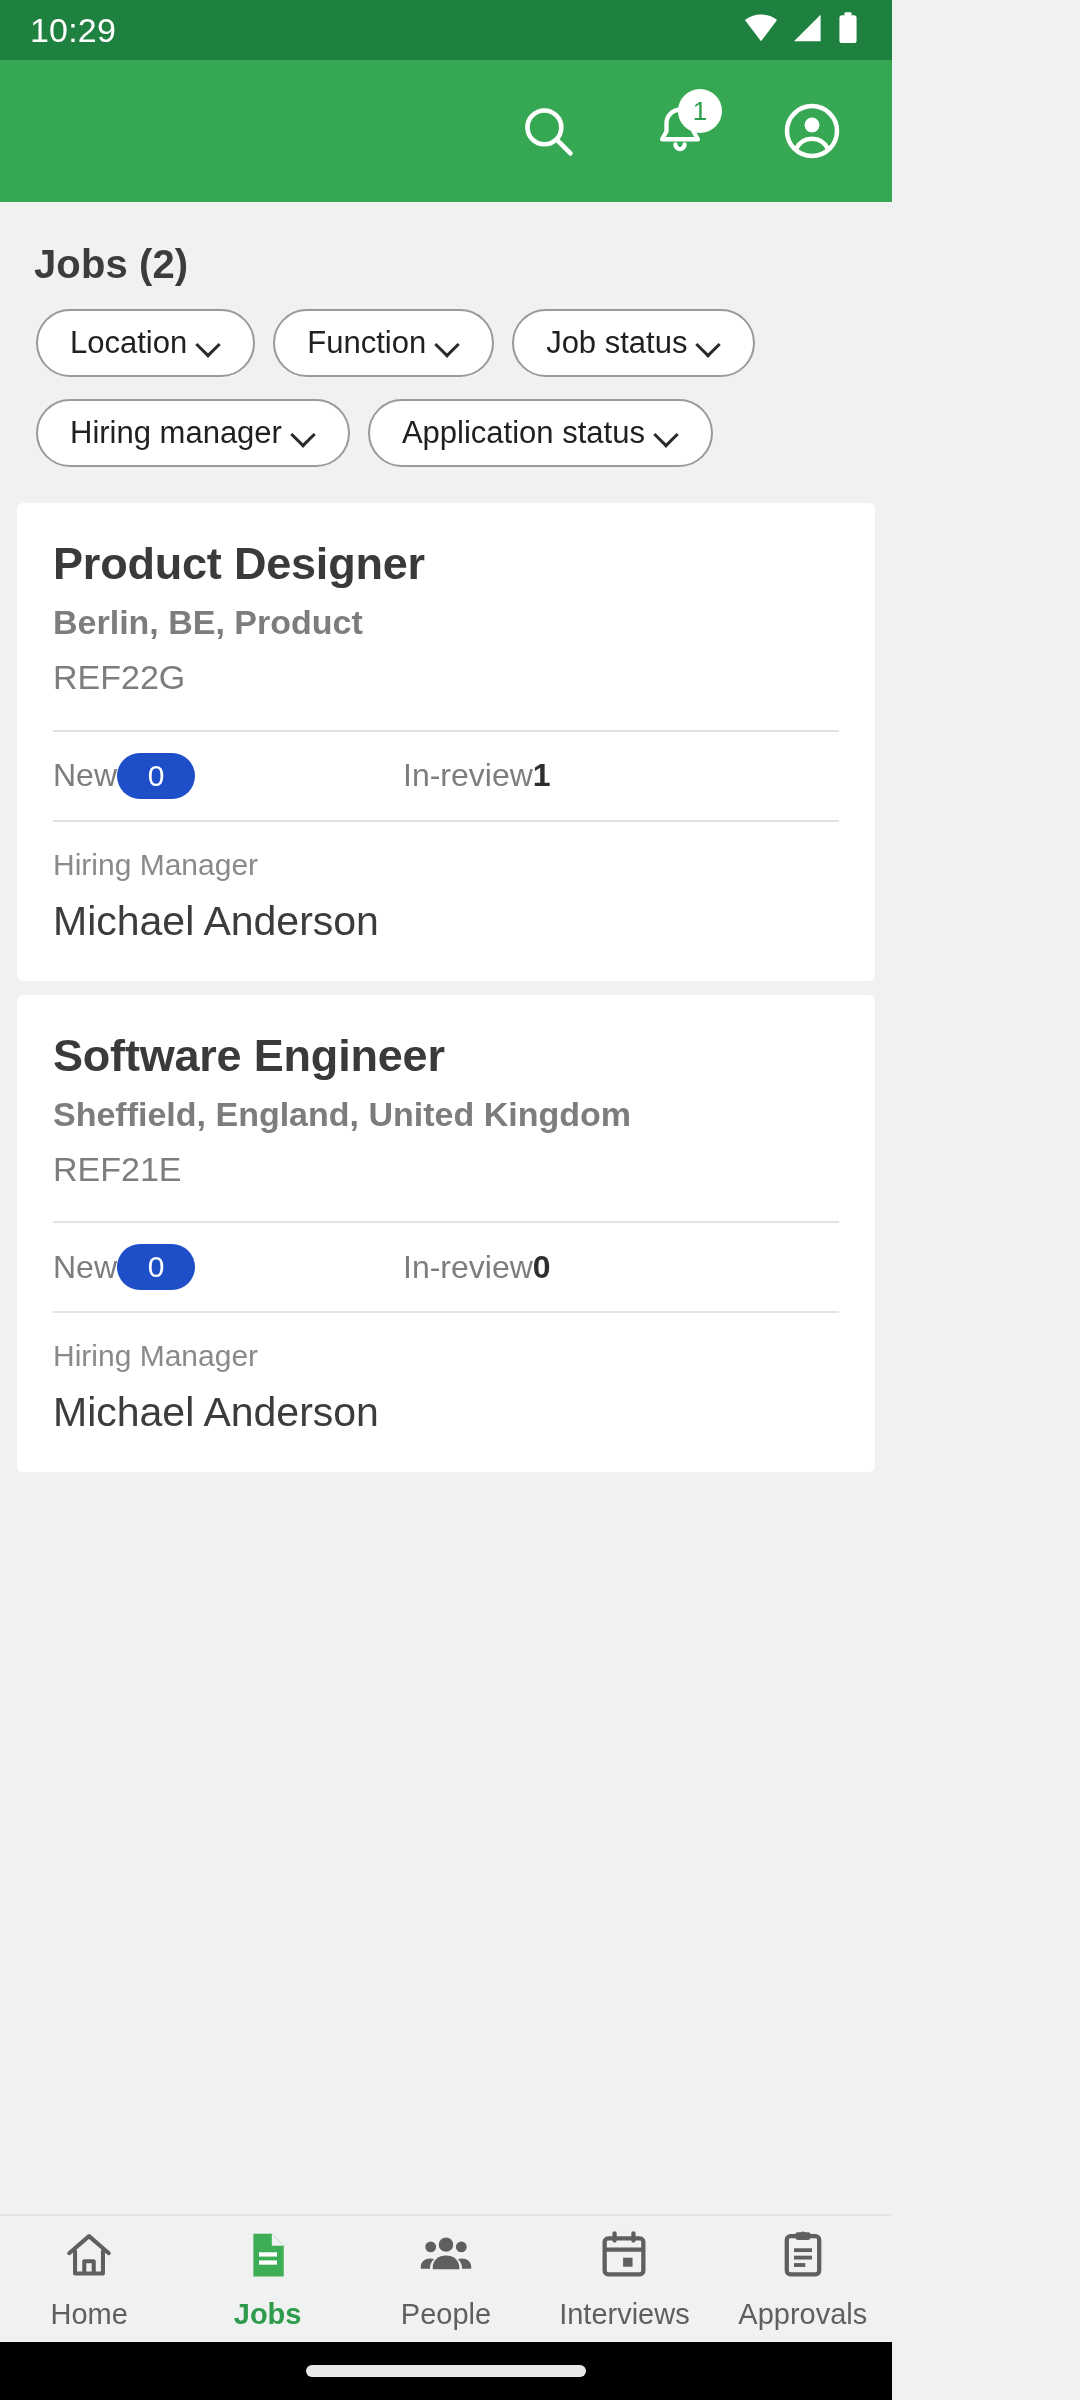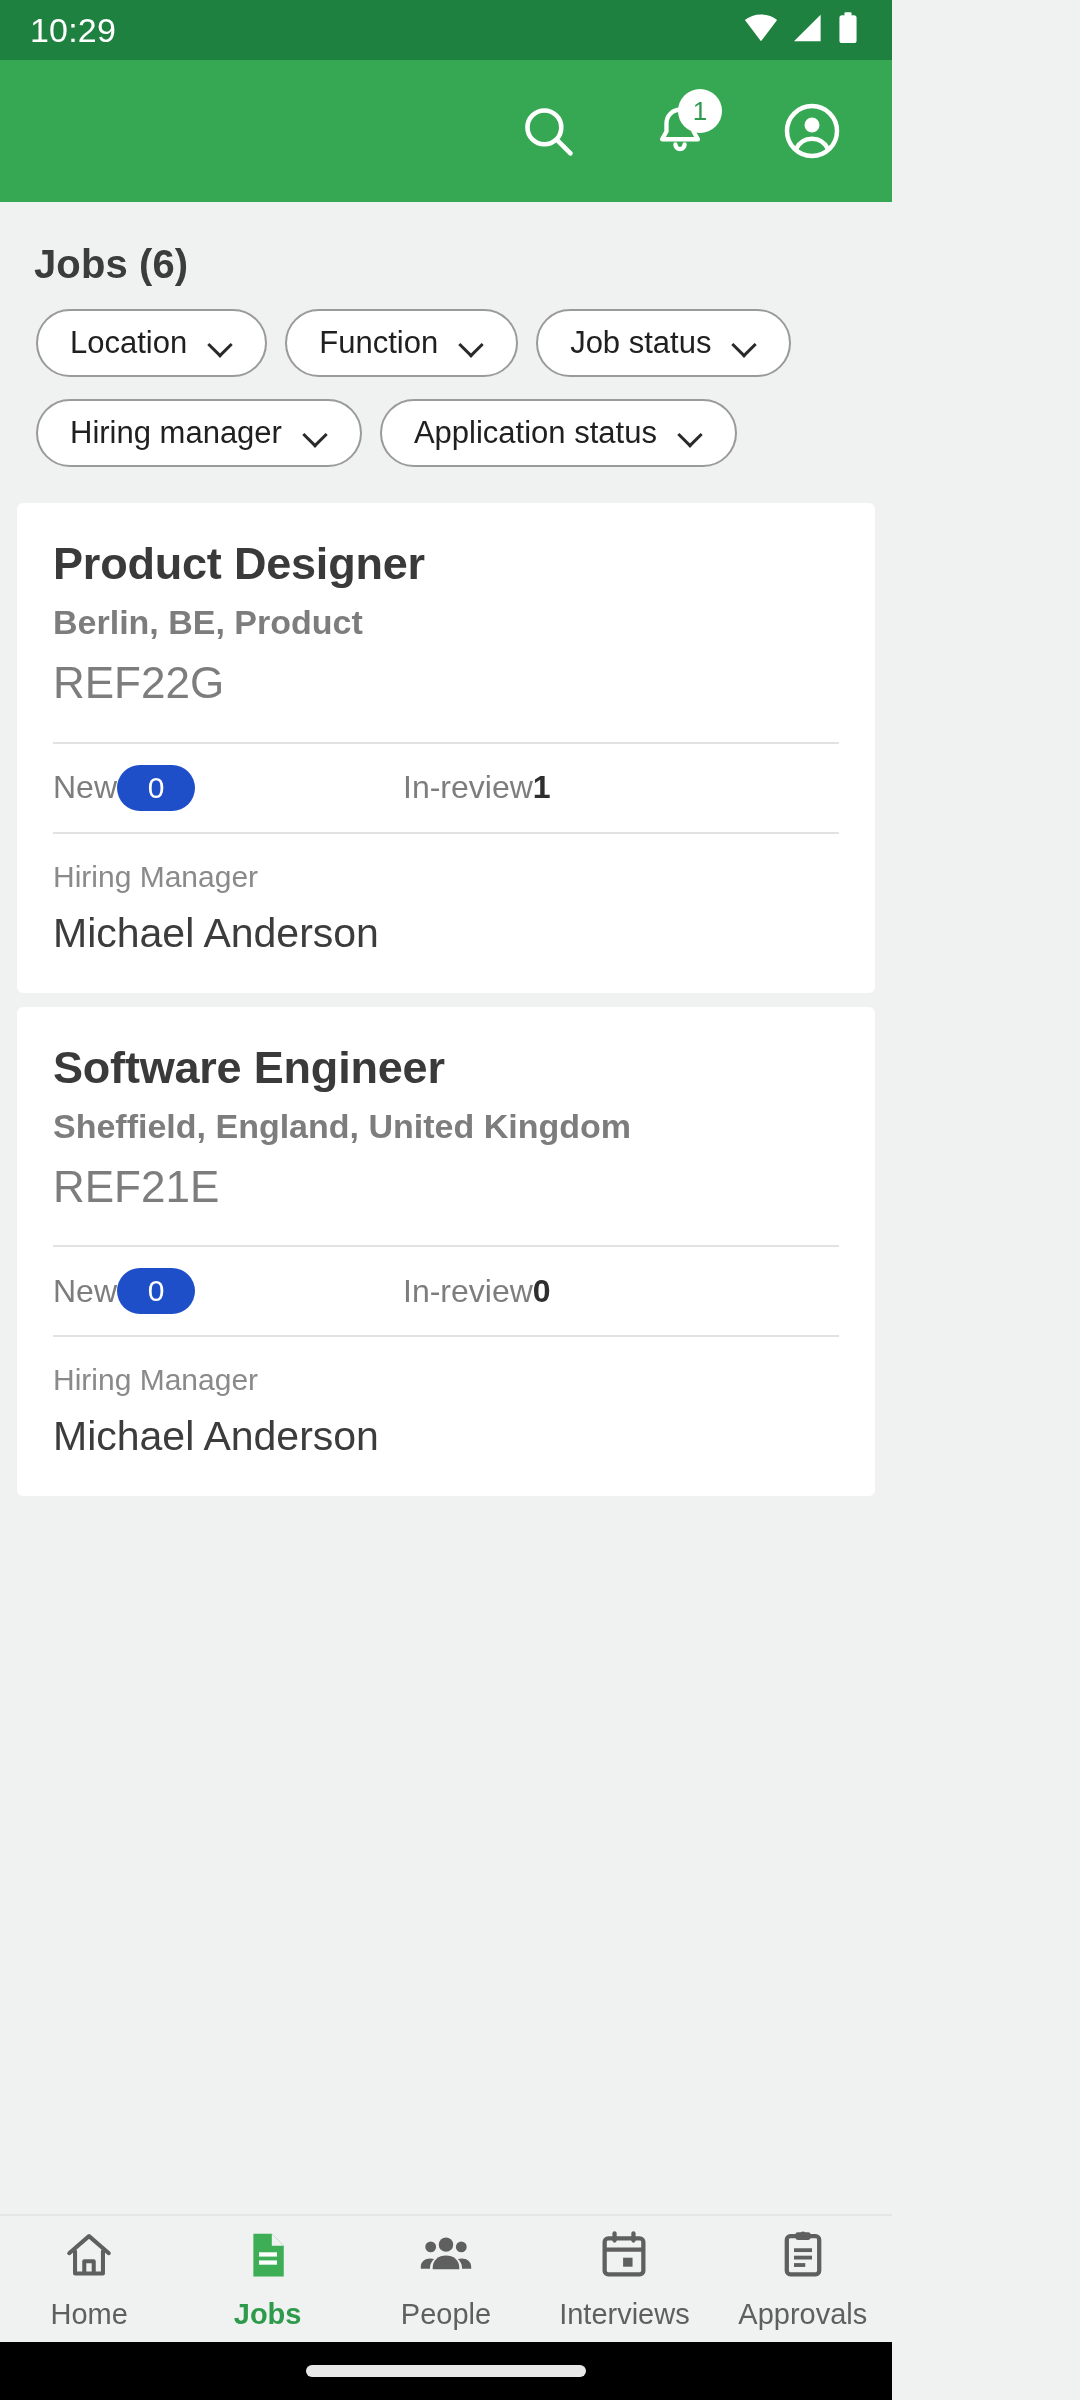--- a/index.html
+++ b/index.html
@@ -37,42 +37,42 @@
   
   .content { flex:1 1 auto; background:#EFF2F0; overflow:hidden; }
   .page-title {
     font-size:40px; font-weight:700; color:#3C3C3C;
     padding:40px 0 0 34px; letter-spacing:0.1px;
   }
 
   .chips { padding:22px 0 0 18px; display:flex; flex-wrap:wrap; gap:0; }
   .chip-row { display:flex; width:100%; }
   .chip {
-    display:inline-flex; align-items:center; gap:22px;
+    display:inline-flex; align-items:center; gap:10px;
     height:68px; padding:0 32px;
     margin:0 0 22px 18px;
     background:#ffffff; border:2px solid #9A9A9A; border-radius:36px;
     font-size:31px; color:#202020; white-space:nowrap;
   }
   .chev { display:inline-block; width:24px; height:14px; position:relative; }
   .chev::before {
     content:""; position:absolute; left:2px; top:0;
     width:15px; height:15px; border-right:3.5px solid #2A2A2A; border-bottom:3.5px solid #2A2A2A;
     transform:rotate(45deg);
   }
 
   
   .card {
     background:#ffffff; border-radius:6px;
     margin:14px 17px; padding:0 0 0 0;
   }
   .card-head { padding:34px 36px 6px 36px; }
   .job-title { font-size:45px; font-weight:700; color:#3A3A3A; letter-spacing:-0.2px; line-height:1.18; }
   .job-location { font-size:34px; font-weight:700; color:#7D7D7D; margin-top:12px; line-height:1.2; }
-  .job-ref { font-size:44px; color:#7D7D7D; margin-top:14px; line-height:1.2; }
+  .job-ref { font-size:34px; color:#7D7D7D; margin-top:14px; line-height:1.2; }
 
   .stats {
     margin:26px 36px 0 36px;
     border-top:2px solid #E2E2E2; border-bottom:2px solid #E2E2E2;
     height:92px; display:flex; align-items:center;
   }
   .stat { display:flex; align-items:center; }
   .stat.new { width:350px; }
   .stat-label { font-size:32px; color:#7D7D7D; }
   .pill {
@@ -144,21 +144,21 @@
       <svg width="60" height="60" viewBox="0 0 24 24">
           <circle cx="12" cy="12" r="10" fill="none" stroke="#ffffff" stroke-width="1.8"></circle>
           <circle cx="12" cy="9.6" r="3" fill="#ffffff"></circle>
           <path d="M5.6 19.2c1.3-2.6 3.7-4.1 6.4-4.1s5.1 1.5 6.4 4.1" fill="none" stroke="#ffffff" stroke-width="1.8" stroke-linecap="round"></path>
         </svg>
     </div>
   </div>
 
   <div class="content">
 
-    <div class="page-title">Jobs (6)</div>
+    <div class="page-title">Jobs (2)</div>
 
     <div class="chips">
       <div class="chip-row">
         <div class="chip">
           <span>Location</span>
           <span class="chev"></span>
         </div>
         <div class="chip">
           <span>Function</span>
           <span class="chev"></span>

